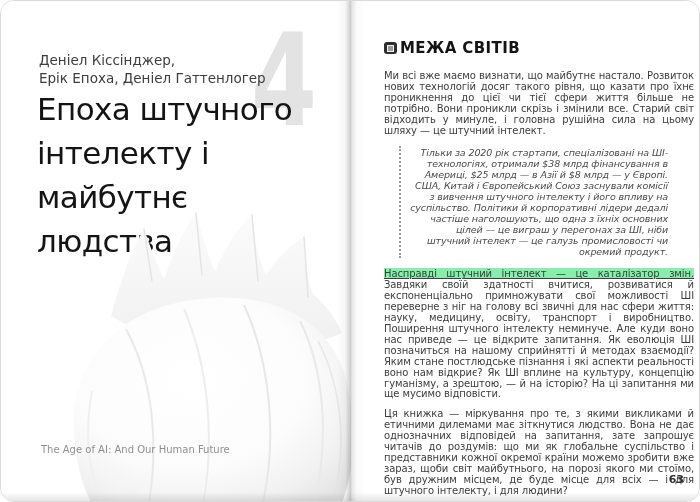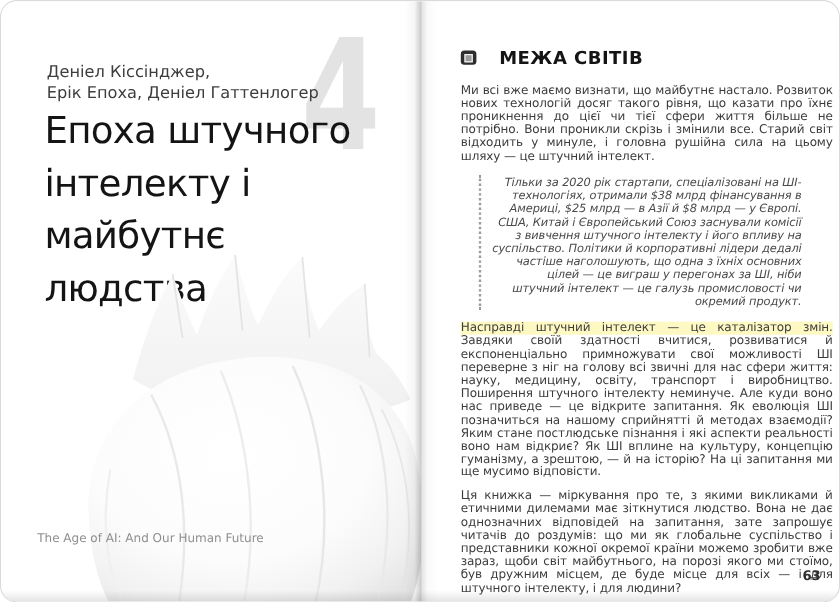--- a/index.html
+++ b/index.html
@@ -19,51 +19,51 @@
     position:absolute;left:250px;top:16px;
     font-size:128px;line-height:1;font-weight:700;color:#e3e3e3;
     transform:scaleX(.74);transform-origin:left top;letter-spacing:-4px;
   }
   .authors{position:absolute;left:38px;top:50px;font-size:13.5px;line-height:18px;color:#3d3d3d;}
   .book-title{
     position:absolute;left:36px;top:86px;width:312px;
     font-size:31px;line-height:44px;font-weight:400;color:#141414;letter-spacing:-.6px;
   }
   .artwork{position:absolute;left:55px;top:200px;width:300px;height:310px;}
-  .caption{position:absolute;left:30px;top:442px;font-size:10px;line-height:14px;color:#8f8f8f;z-index:3;}
+  .caption{position:absolute;left:40px;top:442px;font-size:10px;line-height:14px;color:#8f8f8f;z-index:3;}
   
   .fold{
     position:absolute;left:336px;top:0;width:28px;height:502px;z-index:4;pointer-events:none;
     background:linear-gradient(90deg,rgba(0,0,0,0) 0%,rgba(0,0,0,.04) 30%,rgba(0,0,0,.20) 49%,rgba(0,0,0,.10) 53%,rgba(0,0,0,.02) 70%,rgba(0,0,0,0) 100%);
   }
   .bottom-shade{
     position:absolute;left:0;right:0;bottom:0;height:9px;z-index:5;pointer-events:none;
     background:linear-gradient(to top,rgba(0,0,0,.10),rgba(0,0,0,0));
   }
   
   .page-right{position:absolute;left:350px;top:0;width:350px;height:502px;background:#fff;overflow:hidden;}
   .right-content{position:absolute;left:33px;top:38px;width:310px;}
-  .section-header{display:flex;align-items:center;gap:19px;margin:0 0 14px 0;text-align:center;}
+  .section-header{display:flex;align-items:center;gap:3px;margin:0 0 14px 0;text-align:center;}
   .hdr-icon{
     width:13px;height:12px;background:#2d2d2d;border-radius:3px;
     display:inline-flex;align-items:center;justify-content:center;flex:0 0 auto;
   }
   .hdr-icon-inner{width:5px;height:5px;border:1px solid #f2f2f2;background:#9a9a9a;box-sizing:content-box;}
   .section-title{font-size:15px;font-weight:700;color:#141414;letter-spacing:.4px;margin:0;}
   .body-par{
     margin:0 0 9px 0;font-size:10px;line-height:10.9px;color:#3c3c3c;
     text-align:justify;letter-spacing:-.1px;
   }
   .quote{
     margin:10px 26px 11px 15px;padding:1px 0 1px 9px;
     border-left:2px dotted #9a9a9a;
     font-style:italic;font-size:9.5px;line-height:11px;color:#4a4a4a;
     text-align:right;letter-spacing:-.1px;
   }
-  .hl{background:#fef9c3;}
+  .hl{background:#86efac;text-decoration:underline;}
   .page-number{position:absolute;right:17px;bottom:17px;font-size:11px;font-weight:700;color:#2e2e2e;}
 </style>
 </head>
 <body>
 
 <div class="spread">
 
   <div class="page-left">
 
     <div class="chapter-number">4</div>

